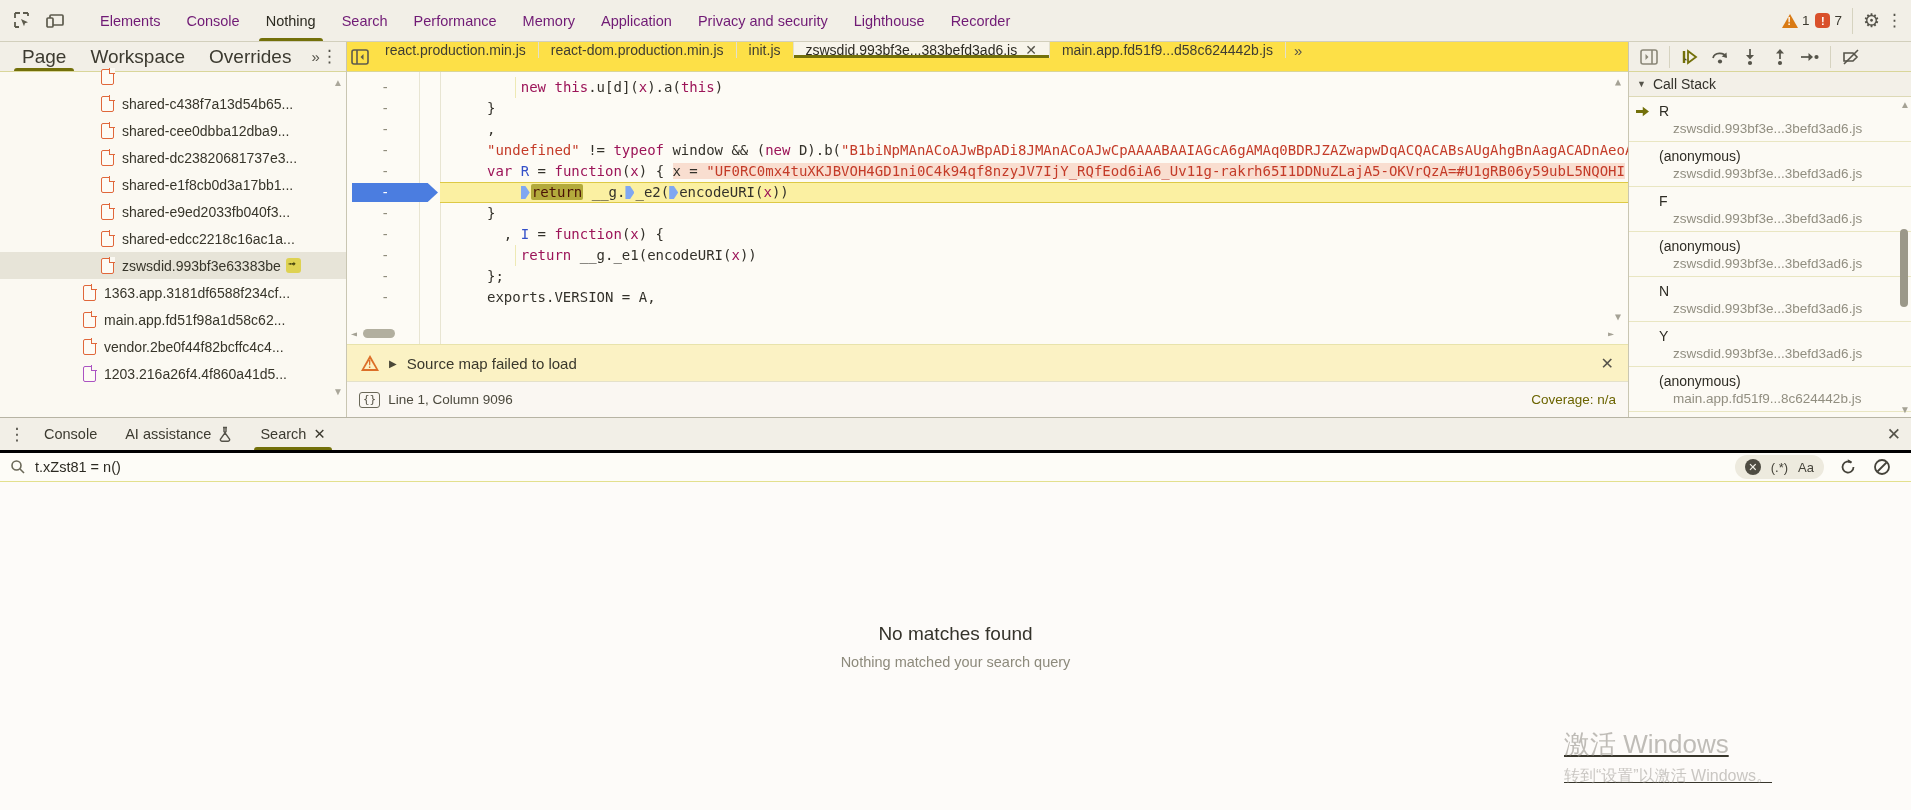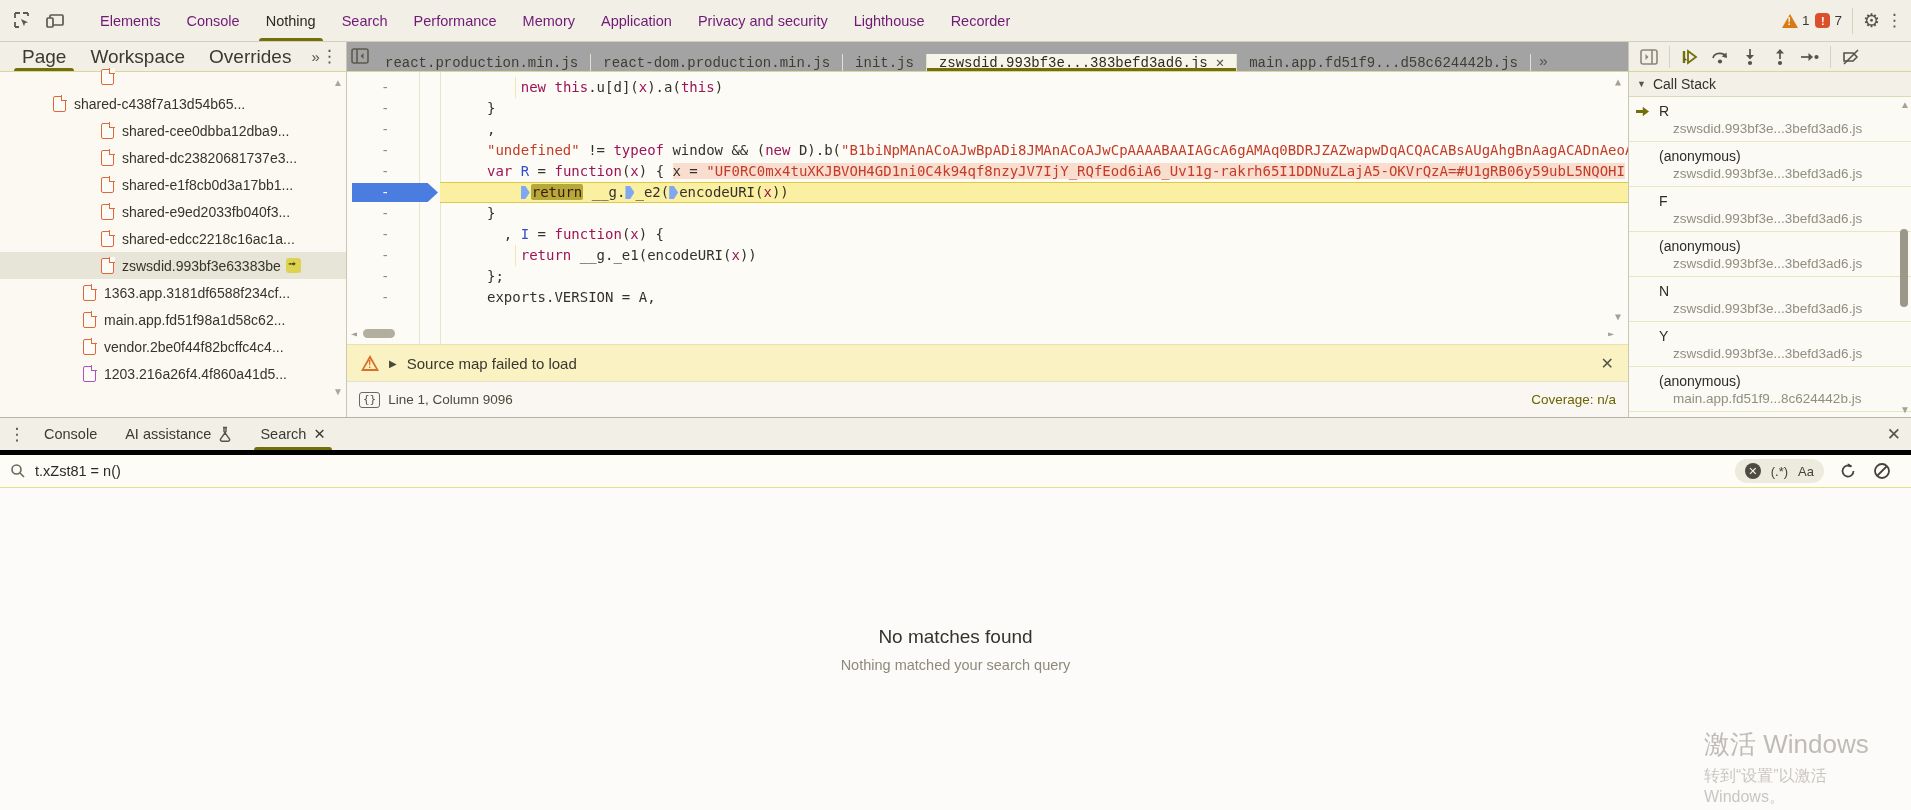--- a/index.html
+++ b/index.html
@@ -42,21 +42,21 @@
   .doc-icon.css { border-color:#ab53c2; }
   .doc-icon.css::before { border-color:#ab53c2; background:#fbf9f2; }
   .file-name { white-space:nowrap; overflow:hidden; }
   .sm-badge { width:15px; height:15px; background:#ded252; border-radius:3px; margin-left:5px; position:relative; flex:none; }
   .sm-badge::after { content:"➟"; position:absolute; left:2px; top:0px; font-size:10px; color:#4c4a10; }
   .side-scroll-up { position:absolute; right:3px; top:14px; color:#aaa79a; font-size:10px; }
   .side-scroll-dn { position:absolute; right:3px; bottom:20px; color:#aaa79a; font-size:10px; }
 
   
   .editor { flex:1; display:flex; flex-direction:column; min-width:0; background:#fdfbf5; }
-  .ed-tabs { height:30px; background:#a3a3a3; border-bottom:1px solid #d9d69a; display:flex; align-items:flex-end;font-family:Liberation Mono, monospace; }
+  .ed-tabs { height:30px; background:#fde047; border-bottom:1px solid #d9d69a; display:flex; align-items:flex-start; }
   .ed-tab { display:flex; align-items:center; padding:0 12px; font-size:14px; color:#3f3d33; border-right:1px solid #e3e0cd; white-space:nowrap; position:relative; }
   .ed-tab.active { background:#f7f4ea; color:#2c2a22; }
   .ed-tab.active::after { content:""; position:absolute; left:0; right:0; bottom:0; height:3px; background:#73700a; }
   .ed-tab .closex { margin-left:8px; color:#55534a; font-size:14px; }
 
   
   .code-area { height:272px; position:relative; overflow:hidden; font-family:"DejaVu Sans Mono","Liberation Mono",monospace; font-size:14px; }
   .code-lines { padding-top:5px; }
   .code-vline1 { position:absolute; left:72px; top:0; bottom:0; width:1px; background:#e8e5d2; }
   .code-vline2 { position:absolute; left:93px; top:0; bottom:0; width:1px; background:#e8e5d2; }
@@ -108,32 +108,32 @@
   .rp-scroll .up { position:absolute; top:0; left:1px; } .rp-scroll .dn { position:absolute; bottom:0; left:1px; }
   .rp-thumb { position:absolute; right:1px; top:130px; width:8px; height:78px; border-radius:4px; background:#9b9889; }
 
   
   .drawer { flex:1; border-top:1px solid #b7b4a4; display:flex; flex-direction:column; background:#fdfbf8; }
   .dr-tabs { height:32px; background:#f2efe7; display:flex; align-items:stretch; padding-left:4px; position:relative; }
   .dr-kebab { width:26px; display:flex; align-items:center; justify-content:center; }
   .dr-tab { display:flex; align-items:center; padding:0 14px; gap:7px; font-size:14.5px; color:#3c3a30; position:relative; }
   .dr-tab.active::after { content:""; position:absolute; left:8px; right:8px; bottom:0; height:3.5px; background:#73700a; border-radius:3px 3px 0 0; }
   .dr-close { position:absolute; right:10px; top:0; bottom:0; display:flex; align-items:center; font-size:17px; color:#55534a; }
-  .search-row { height:38px; background:#fdfcf7; border-top:5px solid #000000; border-bottom:1px solid #e3e08e; display:flex; align-items:center; padding:0 10px; gap:9px; }
+  .search-row { height:32px; background:#fdfcf7; border-top:3px solid #000000; border-bottom:1px solid #e3e08e; display:flex; align-items:center; padding:0 10px; gap:9px; }
   .search-query { font-size:14.5px; color:#2c2a22; flex:1; }
   .pill { background:#edeade; border-radius:14px; height:24px; display:flex; align-items:center; padding:0 10px; gap:10px; }
   .clear-circ { width:16px; height:16px; border-radius:50%; background:#4e4c42; color:#f5f3ea; font-size:11px; display:flex; align-items:center; justify-content:center; }
   .pill-txt { font-size:13px; color:#45433a; }
   .search-extra { display:flex; align-items:center; gap:16px; padding:0 10px 0 6px; color:#45433a; }
   .dr-body { flex:1; display:flex; flex-direction:column; align-items:center; justify-content:center; background:#fdfbf9; }
   .empty-title { font-size:19px; color:#35332b; margin-bottom:9px; }
   .empty-sub { font-size:14.5px; color:#8d8a7c; }
 
   
-  .watermark { position:absolute; left:1704px; top:727px; pointer-events:none; }
+  .watermark { position:absolute; left:1564px; top:727px; pointer-events:none;text-decoration:underline; }
   .wm-title { font-size:26px; color:rgba(140,136,130,0.55); }
   .wm-sub { font-size:16px; color:rgba(150,146,140,0.5); margin-top:4px; }
 
   svg.ic { display:block; }
 </style>
 </head>
 <body>
 
 <div class="devtools">
 
@@ -184,21 +184,21 @@
           <div class="side-tab">Workspace</div>
           <div class="side-tab">Overrides</div>
           <span class="chev">»</span>
           <span class="side-kebab kebab">⋮</span>
         </div>
       <div class="file-tree" id="file-tree">
           <div class="file-row" style="padding-left: 101px;">
             <span class="doc-icon"></span>
             <span class="file-name"></span>
           </div>
-          <div class="file-row" style="padding-left: 53px;">
+          <div class="file-row" style="padding-left: 101px;">
             <span class="doc-icon"></span>
             <span class="file-name">shared-c438f7a13d54b65...</span>
           </div>
           <div class="file-row" style="padding-left: 101px;">
             <span class="doc-icon"></span>
             <span class="file-name">shared-cee0dbba12dba9...</span>
           </div>
           <div class="file-row" style="padding-left: 101px;">
             <span class="doc-icon"></span>
             <span class="file-name">shared-dc23820681737e3...</span>

